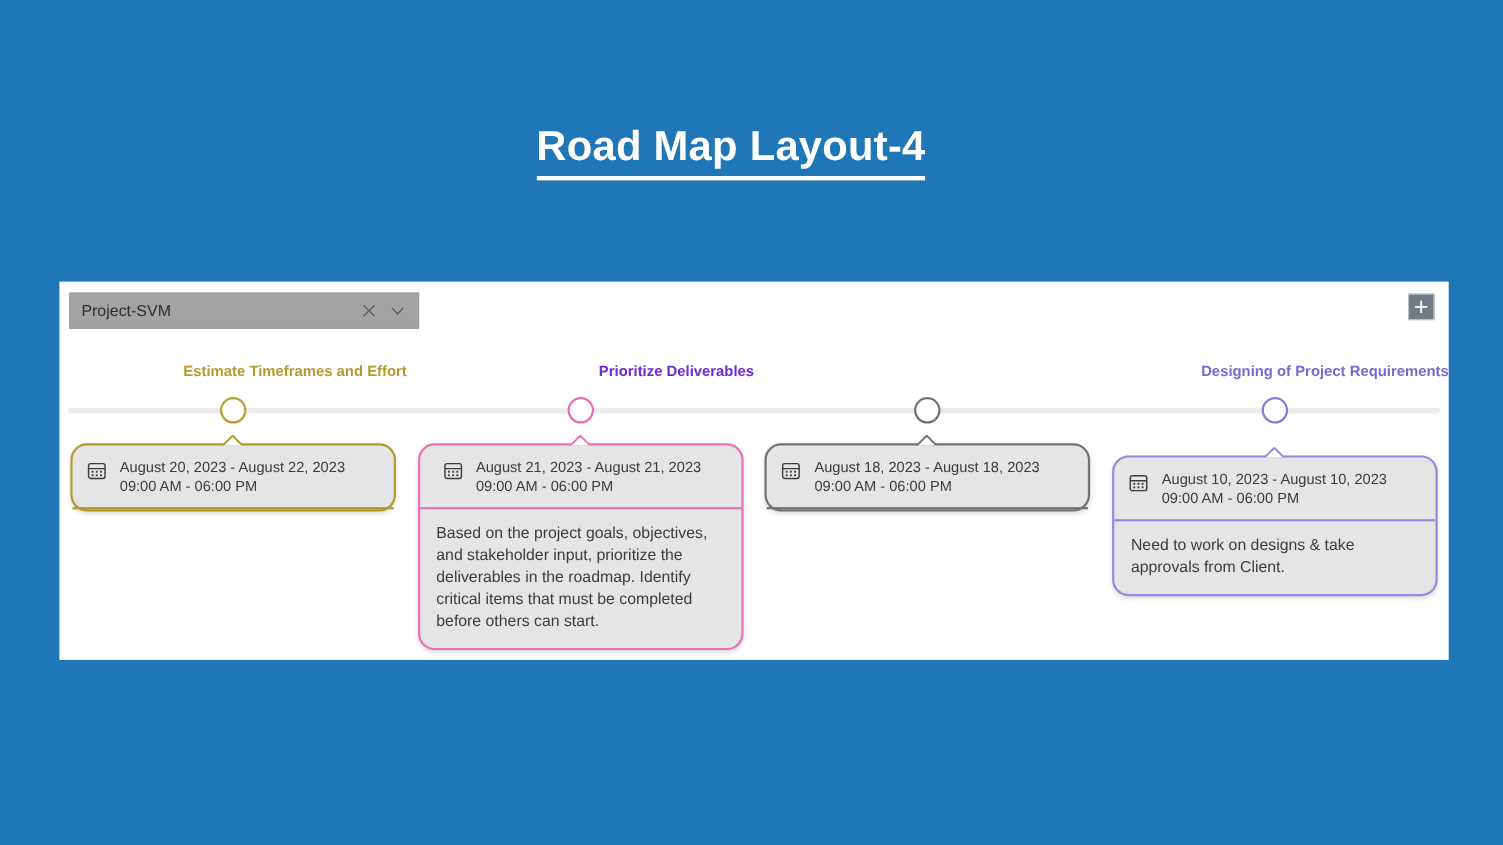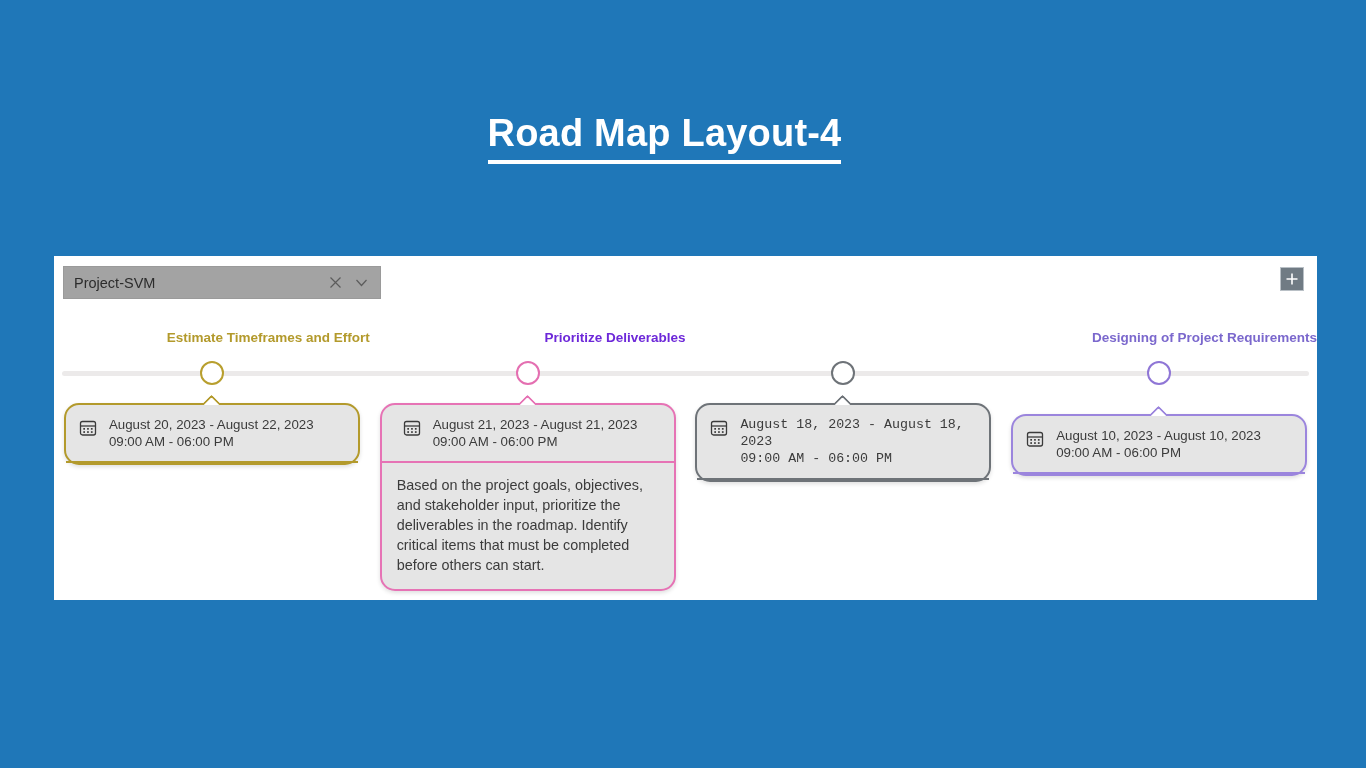--- a/index.html
+++ b/index.html
@@ -223,21 +223,21 @@
 
   .c-pink   .ms-label { color: #6d28d9; }
   .c-pink   .ms-dot   { border-color: #e46fb1; }
   .c-pink   .ms-card  { border-color: #e673b5; }
   .c-pink   .card-head{ border-bottom-color: #e673b5; padding-left: 20px; }
   .c-pink   .notch::before { border-left-color: #e673b5; border-top-color: #e673b5; }
 
   .c-gray   .ms-label { color: #73777c; }
   .c-gray   .ms-dot   { border-color: #6e7378; }
   .c-gray   .ms-card  { border-color: #6e7378; }
-  .c-gray   .card-head{ border-bottom-color: #6e7378; font-family: Liberation Mono, monospace; }
+  .c-gray   .card-head{ border-bottom-color: #6e7378; }
   .c-gray   .notch::before { border-left-color: #6e7378; border-top-color: #6e7378; }
 
   .c-purple .ms-label { color: #7b68cd; }
   .c-purple .ms-dot   { border-color: #8f76d6; }
   .c-purple .ms-card  { border-color: #9b85dd; margin-top: 11px; }
   .c-purple .card-head{ border-bottom-color: #9b85dd; }
   .c-purple .notch::before { border-left-color: #9b85dd; border-top-color: #9b85dd; }
 </style>
 </head>
 <body>
@@ -379,19 +379,20 @@
                   <rect x="9.1" y="13.2" width="1.7" height="1.7"></rect>
                   <rect x="12.9" y="13.2" width="1.7" height="1.7"></rect>
                 </g>
               </svg>
             </span>
             <span class="card-dates">
               <span>August 10, 2023 - August 10, 2023</span><br>
               <span>09:00 AM - 06:00 PM</span>
             </span>
           </div>
+          <div class="card-body">Need to work on designs &amp; take approvals from Client.</div>
         </div>
       </div>
 
     </div>
   </div>
 
 </div>
 
 </body></html>

